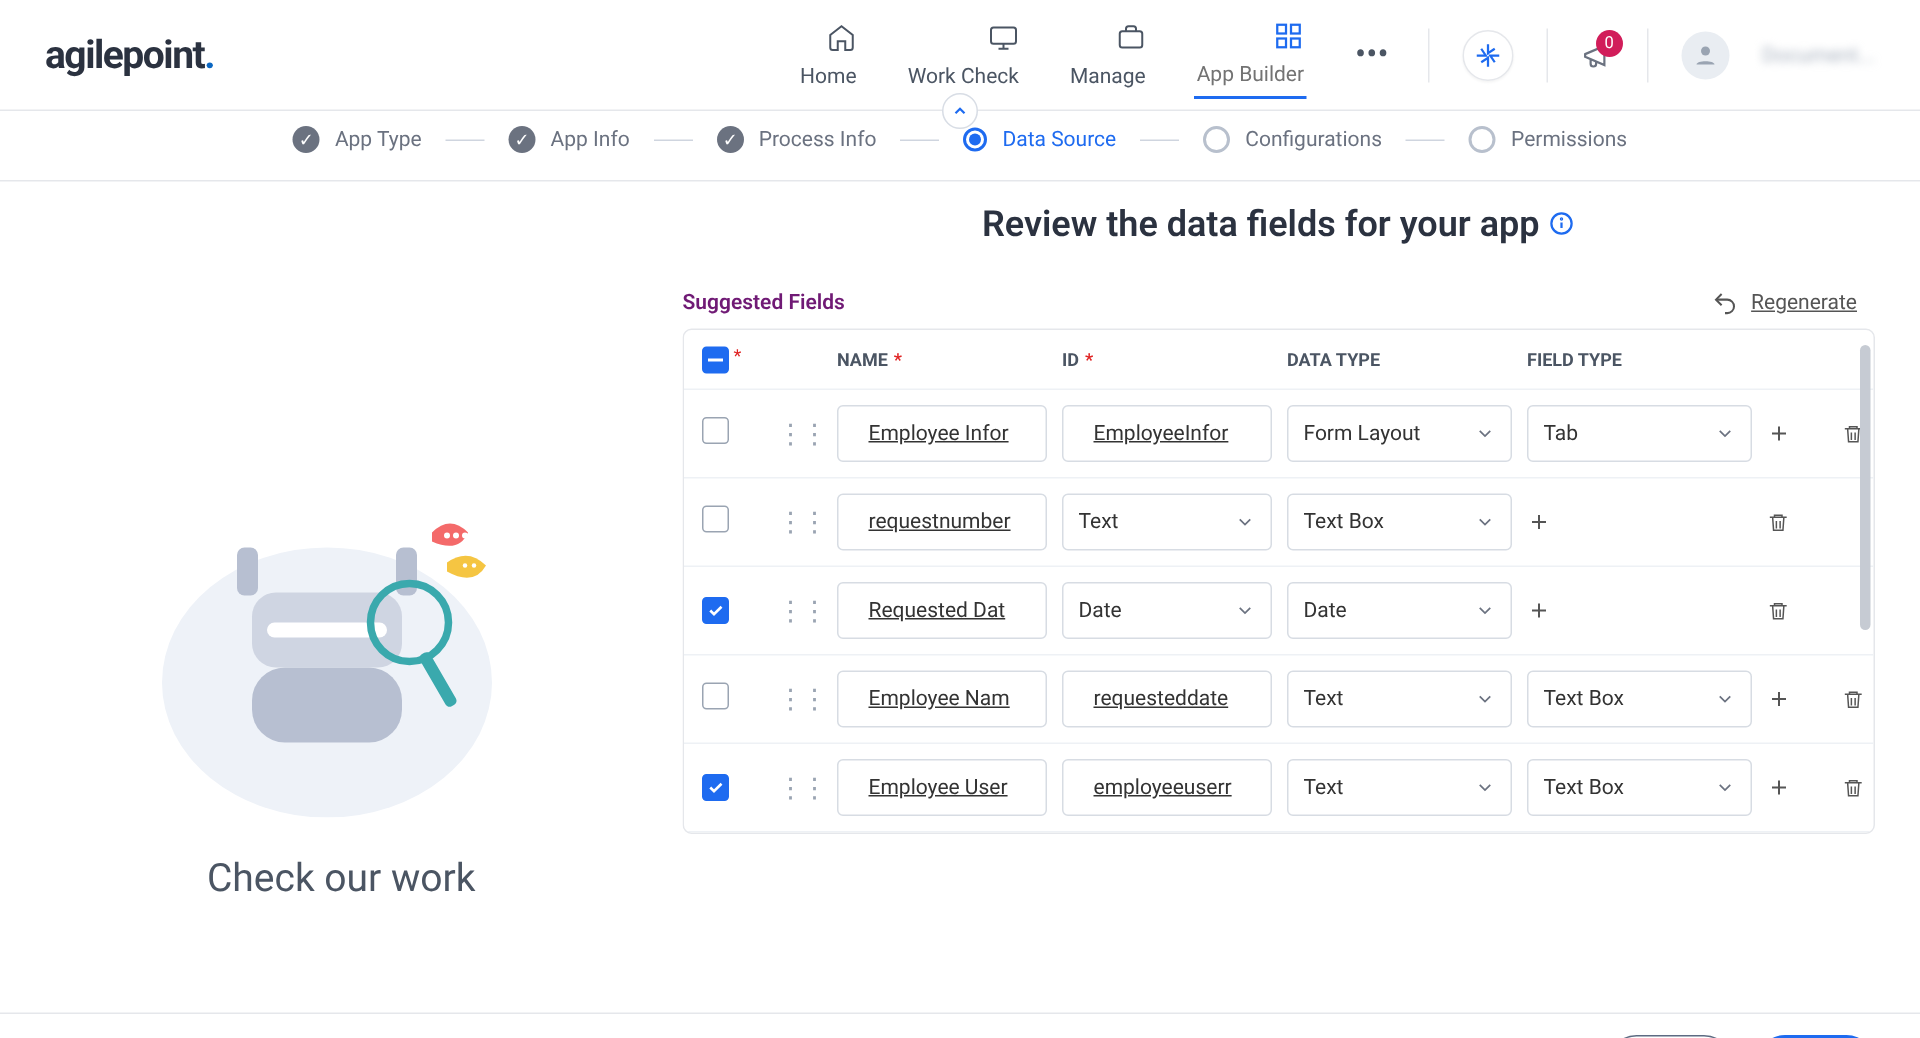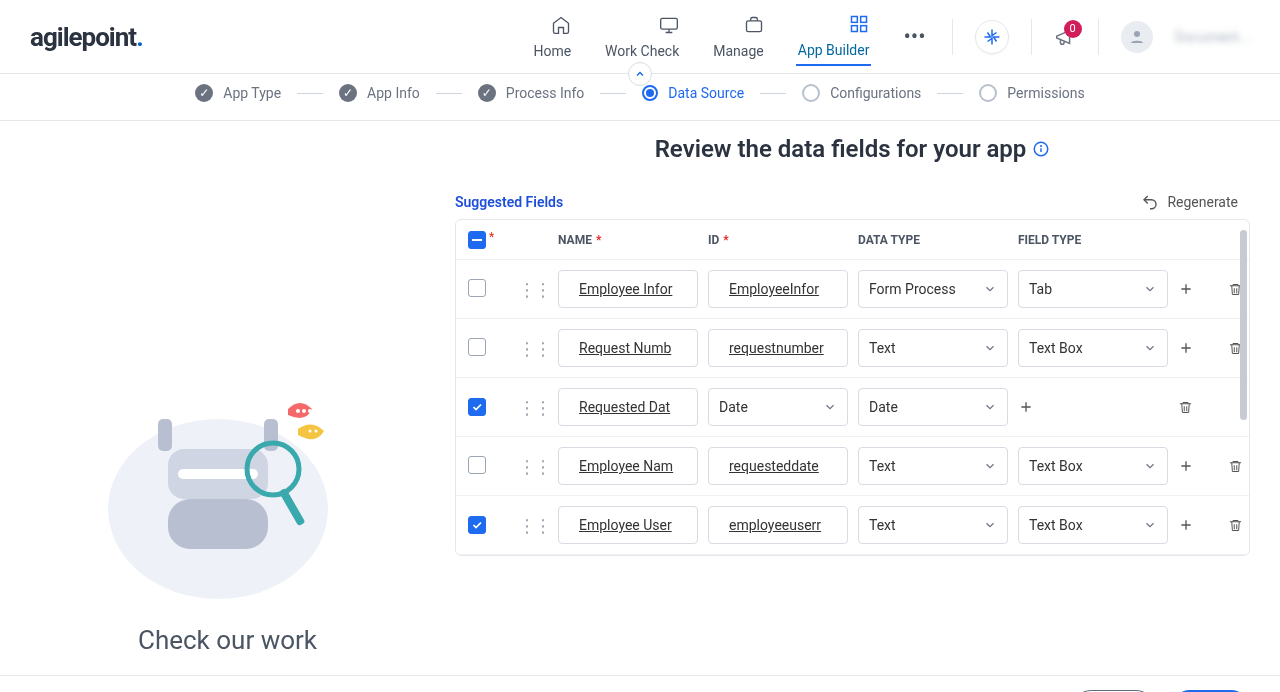--- a/index.html
+++ b/index.html
@@ -2,21 +2,21 @@
 <html><head>
 <meta charset="utf-8">
 <style>
   * { box-sizing: border-box; margin: 0; padding: 0; }
   body { font-family: -apple-system, BlinkMacSystemFont, "Segoe UI", Roboto, Arial, sans-serif; font-size: 14px; color: #333; background: #fff; width: 1280px; height: 692px; overflow: hidden; }
   .topbar { display: flex; align-items: center; height: 74px; padding: 0 30px; border-bottom: 1px solid #e5e7eb; }
   .logo { font-size: 26px; font-weight: 700; letter-spacing: -1px; color: #2b3240; }
   .logo .dot { color: #0b67c2; }
   .nav { display: flex; align-items: center; gap: 30px; margin-left: auto; }
   .nav-item { display: inline-flex; align-items: flex-end; gap: 8px; color: #4b5563; cursor: pointer; padding: 6px 2px; flex-direction: column; }
-  .nav-item.active { color: #0369a1; border-bottom: 2px solid #1e6bf0; }
+  .nav-item.active { color: #737373; border-bottom: 2px solid #1e6bf0; }
   .nav-ico { width: 20px; height: 20px; display: inline-flex; align-items: center; justify-content: center; }
   .nav-right { display: flex; align-items: center; gap: 22px; margin-left: 24px; }
   .icon-circle { width: 34px; height: 34px; border-radius: 50%; border: 1px solid #e5e7eb; display: inline-flex; align-items: center; justify-content: center; color: #1e6bf0; box-shadow: 0 1px 2px rgba(0,0,0,0.05); }
   .avatar { width: 32px; height: 32px; border-radius: 50%; background: #e9edf2; display:inline-flex;align-items:center;justify-content:center;color:#9aa4b2; }
   .badge-holder { position: relative; display:inline-flex;align-items:center;justify-content:center;color:#6b7280; }
   .badge { position:absolute;top:-6px;right:-6px;background:#d11d5a;color:#fff;font-size:11px;width:18px;height:18px;border-radius:50%;display:flex;align-items:center;justify-content:center; }
   .nav-sep { width:1px; height:36px; background:#e5e7eb; }
   .username { color:#aab3c0; filter: blur(3px); }
 
   .wizard { display:flex; align-items:center; justify-content:center; gap:16px; padding: 10px 0 18px; border-bottom:1px solid #e5e7eb; position:relative; }
@@ -24,32 +24,32 @@
   .step { display:flex; align-items:center; gap:10px; color:#6b7280; }
   .step .circle { width:18px;height:18px;border-radius:50%;display:inline-flex;align-items:center;justify-content:center; }
   .step.done .circle { background:#6b7280;color:#fff;font-size:12px; }
   .step.current .circle { border:2px solid #1e6bf0; width:16px;height:16px; }
   .step.current .circle::after { content:""; width:8px;height:8px;border-radius:50%;background:#1e6bf0; }
   .step.current .label { color:#1e6bf0; }
   .step.future .circle { border:2px solid #b8c0cd; }
   .step-line { width:26px;height:1px;background:#cfd5df; }
 
   .main { display:flex; height: 554px; }
-  .left { width: 455px; padding: 20px 30px; display:flex; flex-direction:column; align-items:center; justify-content:flex-end; }
+  .left { width: 455px; padding: 20px 30px; display:flex; flex-direction:column; align-items:center; justify-content:center; }
   .illus-holder { width: 280px; display:flex; flex-direction:column; align-items:center; margin-top:130px; }
   .illus-caption { margin-top:26px; font-size:26px; color:#4b5563; }
 
   .right { flex:1; padding: 14px 30px 0 0; display:flex; flex-direction:column; overflow:hidden; }
   .title-line { display:flex; align-items:center; justify-content:center; gap:6px; margin-bottom:30px; }
   .title-line h2 { font-size:24px; font-weight:600; color:#2b3240; }
   .info-ico { color:#1e6bf0; }
 
   .table-head { display:flex; align-items:center; justify-content:space-between; margin-bottom:8px; padding-right: 12px;}
-  .regen { display:inline-flex; align-items:center; gap:8px; color:#555; cursor:pointer; }
-  .section-label { font-weight:600; color:#1d4ed8; }
+  .regen { display:inline-flex; align-items:center; gap:8px; color:#555; cursor:pointer;text-decoration:underline; }
+  .section-label { font-weight:600; color:#701a75; }
 
   .grid { border:1px solid #e5e7eb; border-radius:6px; overflow:hidden; position:relative; }
   .row { display:grid; grid-template-columns: 40px 30px 140px 140px 150px 150px 40px 30px; gap:10px; align-items:center; padding:10px 12px; border-bottom:1px solid #eef1f5; }
   .row.header { font-size:12px;color:#4b5563;font-weight:700; }
   .row.header .chkcol { color:#e02424; font-weight:400; }
   .row .input { border:1px solid #d7dce3; border-radius:4px; height:38px; padding:0 20px; font-size:14px; width:100%; overflow:hidden; text-overflow:ellipsis; white-space:nowrap; background:#fff; display:flex;align-items:center;text-decoration:underline; }
   .row .select { border:1px solid #d7dce3; border-radius:4px; height:38px; padding:0 10px; font-size:14px; width:100%; display:flex;align-items:center;justify-content:space-between; background:#fff; }
   .chk { width:18px;height:18px;border:1.5px solid #9aa4b2;border-radius:3px;display:inline-flex;align-items:center;justify-content:center;background:#fff;cursor:pointer; }
   .chk.checked{ background:#1e6bf0;border-color:#1e6bf0;color:#fff; }
   .chk.indet { background:#1e6bf0;border-color:#1e6bf0; }
@@ -250,21 +250,21 @@
           <div></div>
       </div>
 
       <div id="rows">
           <div class="row">
     <div><span class="chk "></span></div>
     <div class="drag">⋮⋮</div>
     <div class="input">Employee Infor</div>
     <div class="input">EmployeeInfor</div>
     <div class="select">
-              <span>Form Process</span>
+              <span>Form Layout</span>
               <span>
                 <svg width="14" height="14" viewBox="0 0 24 24" fill="none" stroke="#6b7280" stroke-width="2">
                   <path d="M6 9l6 6 6-6"></path>
                 </svg>
               </span>
             </div>
     <div class="select">
               <span>Tab</span>
               <span>
                 <svg width="14" height="14" viewBox="0 0 24 24" fill="none" stroke="#6b7280" stroke-width="2">
@@ -283,21 +283,20 @@
               <span class="act-ico">
                 <svg width="15" height="15" viewBox="0 0 24 24" fill="none" stroke="#555" stroke-width="1.6">
                   <path d="M3 6h18M8 6V4h8v2M6 6l1 14h10l1-14M10 10v8M14 10v8"></path>
                 </svg>
               </span>
             </div>
           </div>
           <div class="row">
     <div><span class="chk "></span></div>
     <div class="drag">⋮⋮</div>
-    <div class="input">Request Numb</div>
     <div class="input">requestnumber</div>
     <div class="select">
               <span>Text</span>
               <span>
                 <svg width="14" height="14" viewBox="0 0 24 24" fill="none" stroke="#6b7280" stroke-width="2">
                   <path d="M6 9l6 6 6-6"></path>
                 </svg>
               </span>
             </div>
     <div class="select">

